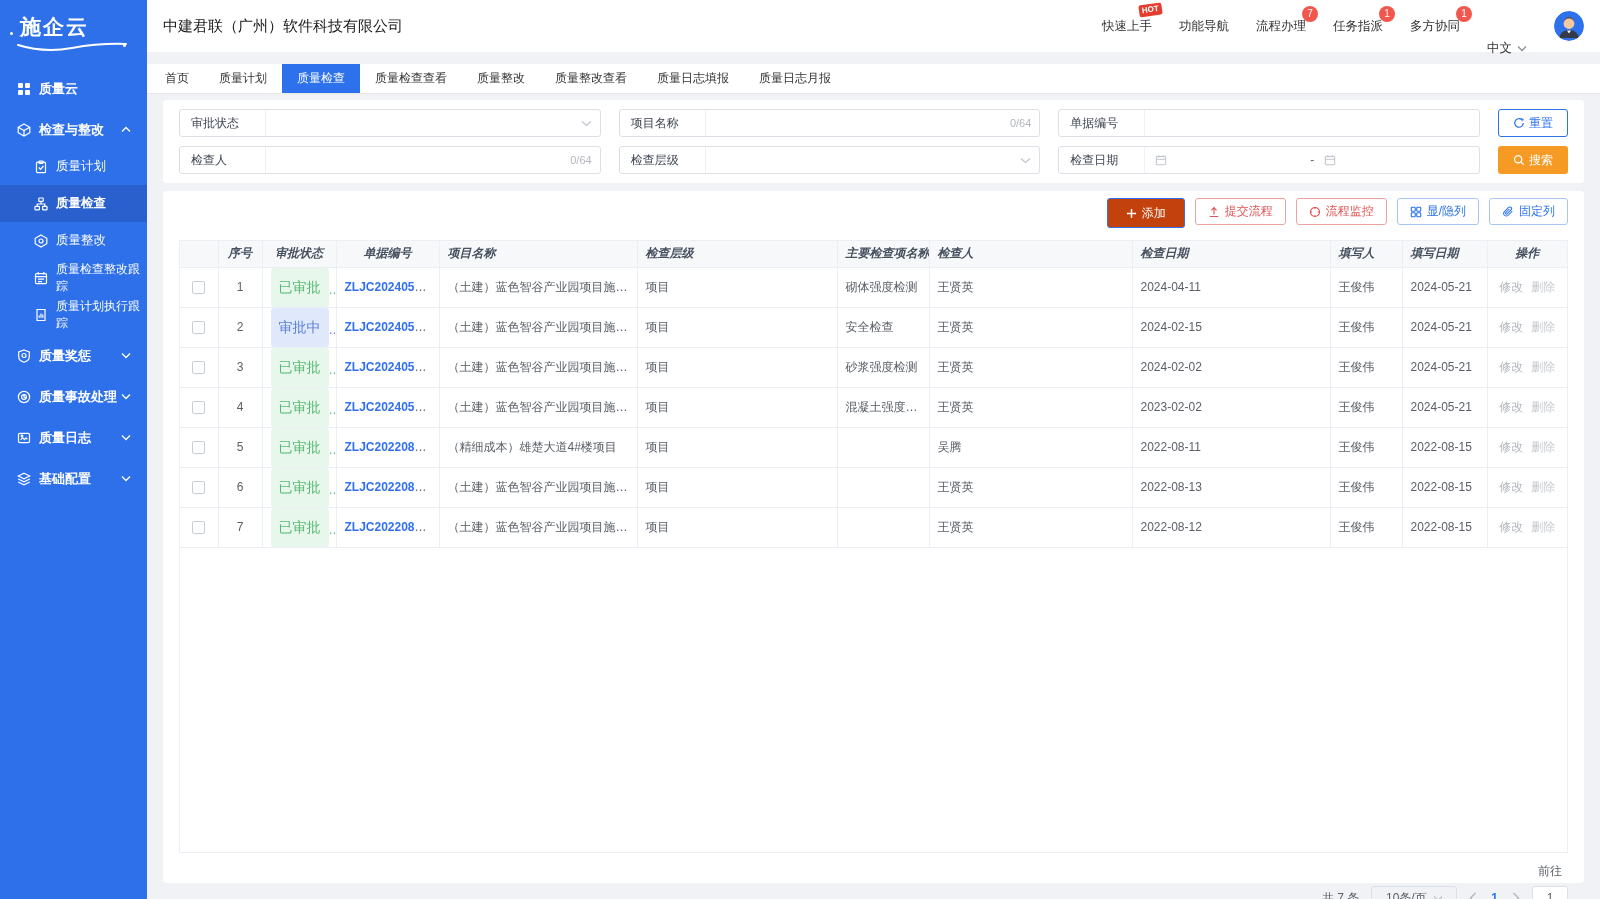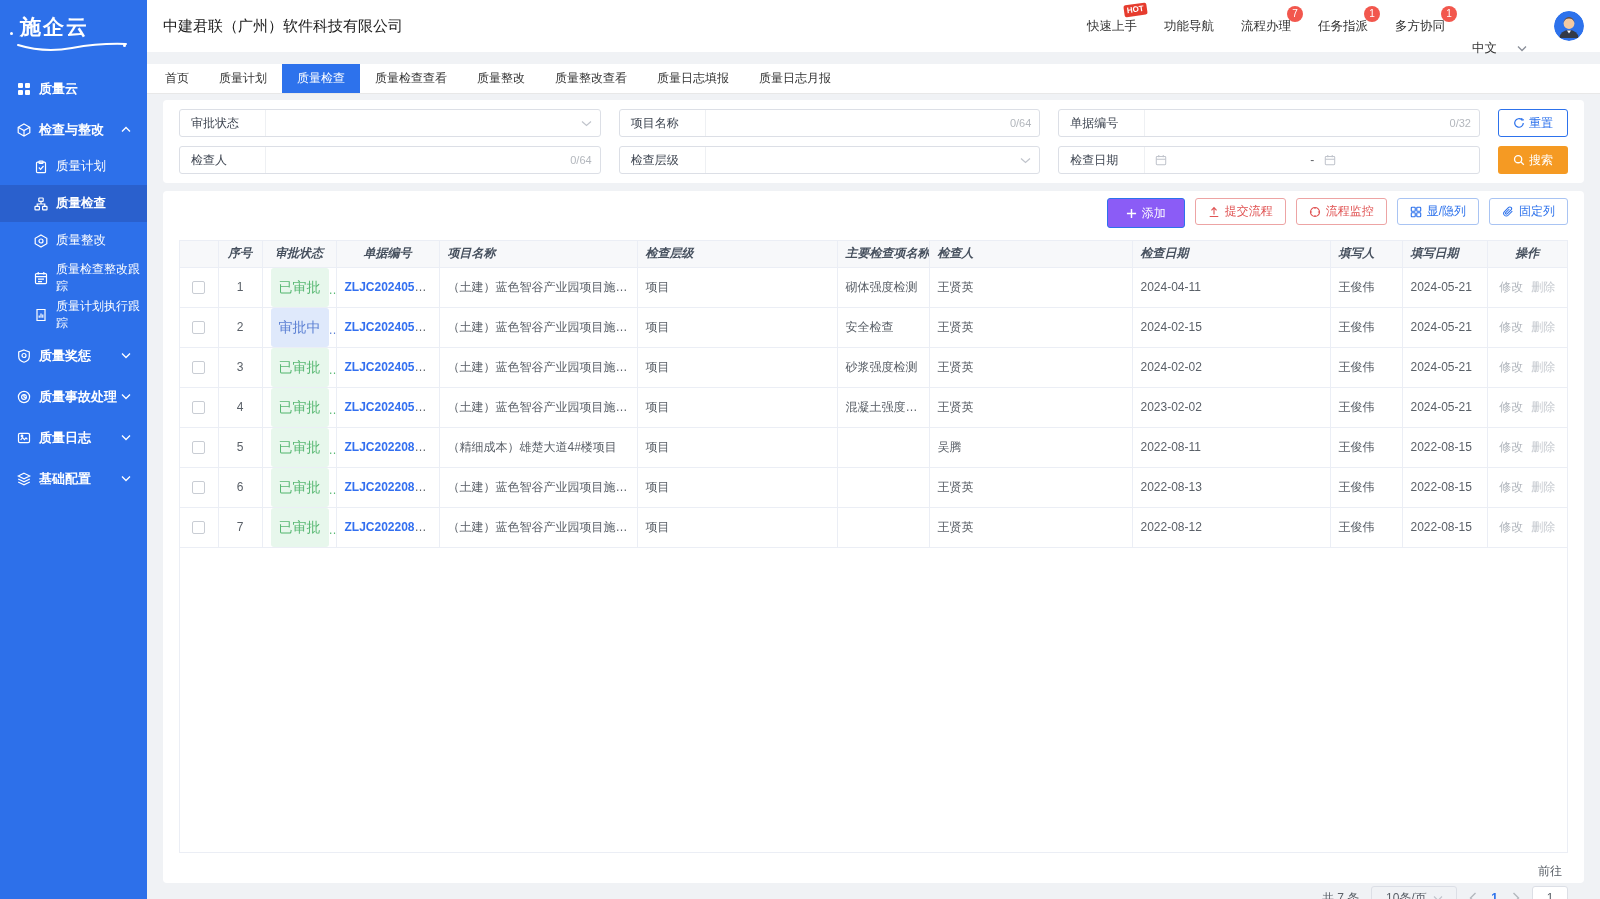--- a/index.html
+++ b/index.html
@@ -23,21 +23,21 @@
   .m-chev { position:absolute; right:16px; display:inline-flex; }
   .gap-s { height:4px; }
 
   
   .header { position:absolute; left:147px; top:0; right:0; height:58px; background:#fff; display:flex; align-items:center; border-bottom:6px solid #f0f2f5; z-index:4; }
   .company { font-size:15px; font-weight:normal; color:#1b1b1b; margin-left:16px; flex:0 0 auto; }
   .h-right { margin-left:auto; display:flex; align-items:center; gap:27px; margin-right:16px; }
   .h-nav { position:relative; font-size:12.5px; color:#333; cursor:pointer; white-space:nowrap; }
   .h-badge { position:absolute; top:-12px; right:-12px; min-width:16px; height:16px; padding:0 4px; background:#f2574d; color:#fff; font-size:10px; line-height:16px; text-align:center; border-radius:8px; }
   .h-hot { position:absolute; top:-14px; right:-10px; background:#e63c2e; color:#fff; font-size:8px; font-weight:bold; line-height:10px; padding:1px 3px; border-radius:2px; transform:rotate(-8deg); }
-  .lang { display:flex; align-items:center; gap:20px; font-size:12.5px; color:#333; cursor:pointer;margin-top:44px; }
+  .lang { display:flex; align-items:center; gap:5px; font-size:12.5px; color:#333; cursor:pointer;margin-top:44px; }
   .avatar { width:30px; height:30px; border-radius:50%; overflow:hidden; cursor:pointer; }
 
   
   .tabbar { position:absolute; left:147px; top:64px; right:0; height:30px; background:#fff; border-bottom:1px solid #e8e8e8; display:flex; align-items:stretch; padding-left:3px; z-index:3; }
   .tab { display:flex; align-items:center; padding:0 15px; font-size:12px; color:#333; cursor:pointer; }
   .tab.active { background:#2d72ec; color:#fff; }
 
   
   .content { position:absolute; left:147px; top:95px; right:0; bottom:0; background:#f0f2f5; padding:5px 16px 0; overflow:hidden; }
 
@@ -48,21 +48,21 @@
   .f-counter { margin-left:auto; color:#b3b7bd; font-size:11px; }
   .f-chev { margin-left:auto; display:inline-flex; color:#c0c4cc; }
   .f-date-half { flex:1; display:flex; align-items:center; gap:6px; padding:0 10px; color:#c0c4cc; }
   .f-date-sep { color:#606266; flex:0 0 auto; }
   .btn-reset { height:28px; border:1px solid #2d72ec; border-radius:3px; background:#fff; color:#2d72ec; font-size:12px; display:flex; align-items:center; justify-content:center; gap:4px; cursor:pointer; }
   .btn-search { height:28px; border:none; border-radius:3px; background:#f59a23; color:#fff; font-size:12px; display:flex; align-items:center; justify-content:center; gap:4px; cursor:pointer; }
 
   .main-card { background:#fff; border-radius:4px; margin-top:8px; height:692px; padding:7px 16px 0; }
   .toolbar { display:flex; justify-content:flex-end; gap:10px; }
   .tbtn { height:27px; border-radius:3px; font-size:12px; display:inline-flex; align-items:center; gap:5px; padding:0 12px; cursor:pointer; background:#fff; }
-  .tbtn-add { background:#8b5cf6; color:#fff; border:1px solid #2d72ec; padding:14px 18px; }
+  .tbtn-add { background:#c2410c; color:#fff; border:1px solid #2d72ec; padding:14px 18px; }
   .tbtn-red { border:1px solid #eda4a4; color:#e05454; }
   .tbtn-blue { border:1px solid #a9c4f3; color:#2d72ec; }
 
   .table-wrap { margin-top:12px; border:1px solid #ebeef5; height:613px; overflow:hidden; }
   table { width:100%; border-collapse:collapse; table-layout:fixed; font-size:12px; color:#5a6068; }
   th { background:#f7f8fa; font-weight:bold; color:#46505e; height:26px; border:1px solid #ebeef5; padding:0 8px; text-align:left; white-space:nowrap; overflow:hidden; }
   td { height:31px; border:1px solid #ebeef5; padding:0 8px; white-space:nowrap; overflow:hidden; text-overflow:ellipsis; background:#fff; }
   th.c-center, td.c-center { text-align:center; }
   tr:first-child th { border-top:none;font-style:italic; }
   th:first-child, td:first-child { border-left:none; }
@@ -316,23 +316,20 @@
       </span>
     </div>
     <div class="field">
       <span class="f-label">项目名称</span>
       <span class="f-input">
         <span class="f-counter">0/64</span>
       </span>
     </div>
     <div class="field">
       <span class="f-label">单据编号</span>
-      <span class="f-input">
-        <span class="f-counter">0/32</span>
-      </span>
     </div>
     <button class="btn-reset">
       <svg width="12" height="12" viewBox="0 0 14 14" fill="none" stroke="#2d72ec" stroke-width="1.4">
           <path d="M12 7 a5 5 0 1 1 -1.7 -3.8"></path>
           <path d="M10.2 1.2 L10.5 3.6 L12.8 3.2"></path>
         </svg>
       <span>重置</span>
     </button>
 
     <div class="field">

